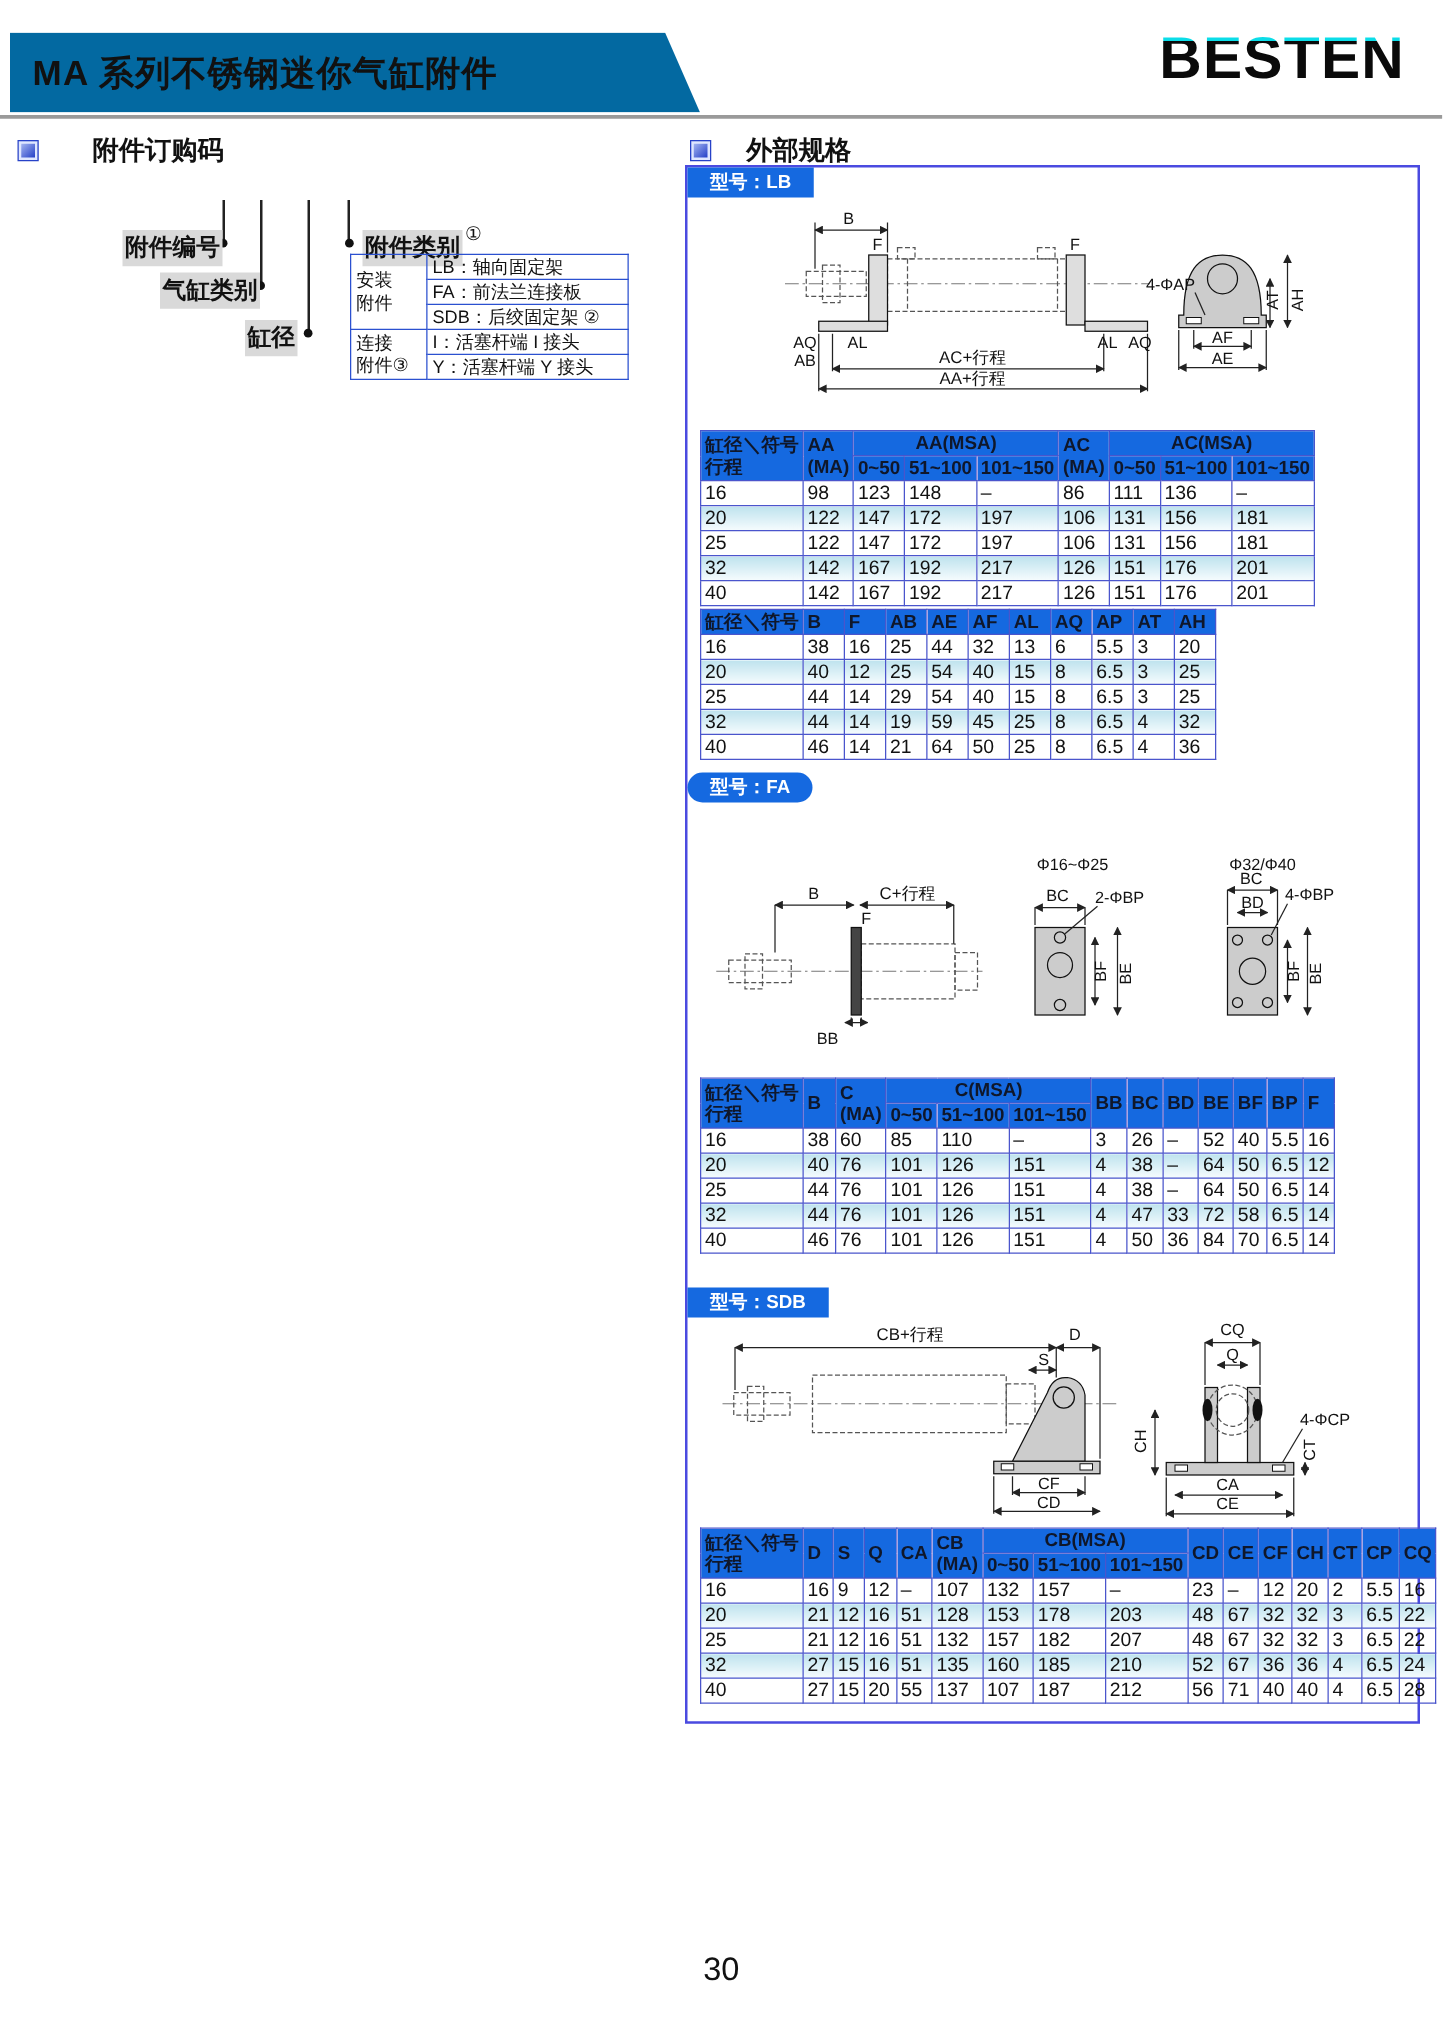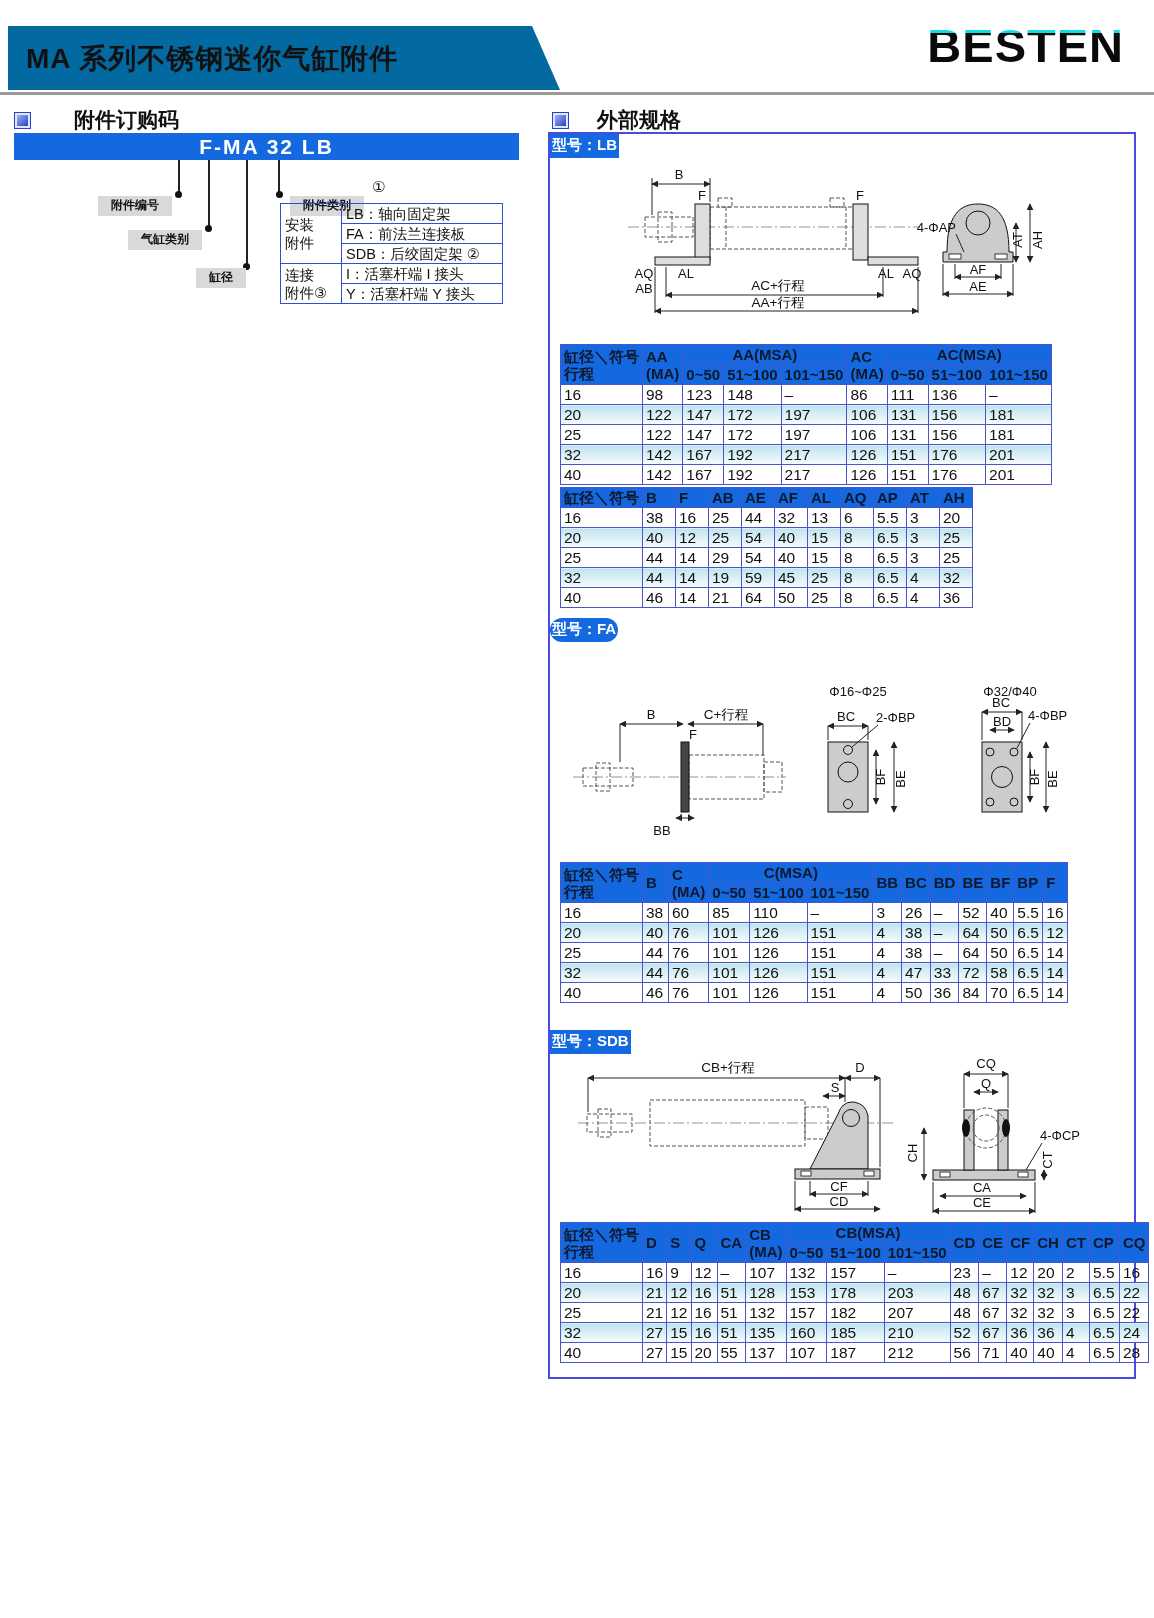--- a/index.html
+++ b/index.html
@@ -19,32 +19,32 @@
   
   .sec-title{position:absolute;display:flex;align-items:center;gap:8px;font-size:21px;font-weight:bold;}
   .sq{width:15px;height:15px;background:linear-gradient(135deg,#b9c9f8 0%,#2742c8 85%);
       border:1px solid #2742c8;box-shadow:inset 0 0 0 2px #dfe7ff;}
 
   
   .code-bar{position:absolute;left:14px;top:133px;width:505px;height:27px;background:#1569e0;
             color:#fff;font-size:21px;font-weight:bold;text-align:center;line-height:27px;letter-spacing:2px;}
   .vline{position:absolute;width:2px;background:#222;}
   .dot{position:absolute;width:7px;height:7px;border-radius:50%;background:#111;}
-  .tag{position:absolute;background:#d9d9d9;font-size:12px;font-weight:bold;padding:1px 13px 2px;white-space:nowrap;margin-top:12px;}
+  .tag{position:absolute;background:#d9d9d9;font-size:19px;font-weight:bold;padding:1px 2px 2px;white-space:nowrap;}
   .sup1{position:absolute;font-size:15px;}
 
   .cat-table{position:absolute;left:280px;top:203px;border-collapse:collapse;table-layout:fixed;}
   .cat-table td{border:1px solid #2b50d0;font-size:14.5px;padding:0 4px;height:19px;line-height:18px;white-space:nowrap;}
   .cat-table td.grp{width:52px;}
   .cat-table td.itm{width:152px;}
 
   
   .spec-box{position:absolute;left:548px;top:132px;width:584px;height:1243px;border:2px solid #4a4ae0;}
   .model-tab{position:absolute;background:#1569e0;color:#fff;font-size:15px;font-weight:bold;
-             padding:2px 2px 3px;white-space:nowrap;}
+             padding:2px 18px 3px;white-space:nowrap;}
 
   
   table.dim{position:absolute;border-collapse:collapse;table-layout:fixed;}
   table.dim th,table.dim td{border:1px solid #4a55cc;white-space:nowrap;overflow:hidden;}
   table.dim th{background:#1569e0;color:#0f172a;font-weight:bold;font-size:15px;text-align:left;
                padding:0 3px;height:19px;line-height:17px;}
   table.dim th.ctr{text-align:center;}
   table.dim th div{line-height:17px;}
   table.dim td{font-size:15.5px;padding:0 3px;height:19px;line-height:18px;text-align:left;}
   table.dim tr.alt td{background:linear-gradient(180deg,#bfe3ee 0%,#f6fcfe 100%);}
@@ -68,23 +68,20 @@
 
   <div class="banner">
     <span>MA 系列不锈钢迷你气缸附件</span>
   </div>
   <div class="brand">BESTEN</div>
   <div class="hrule"></div>
 
   <div class="sec-title" style="left:14px;top:106px;gap:43px;">
     <span class="sq"></span>
     <span>附件订购码</span>
-  </div>
-  <div class="code-bar">
-    <span>F-MA 32 LB</span>
   </div>
 
   <div class="vline" style="left:178px;top:160px;height:34px;"></div>
   <div class="vline" style="left:208px;top:160px;height:68px;"></div>
   <div class="vline" style="left:246px;top:160px;height:106px;"></div>
   <div class="vline" style="left:278px;top:160px;height:34px;"></div>
   <div class="dot" style="left:175px;top:191px;"></div>
   <div class="dot" style="left:205px;top:225px;"></div>
   <div class="dot" style="left:243px;top:263px;"></div>
   <div class="dot" style="left:276px;top:191px;"></div>
@@ -763,13 +760,14 @@
           <td>71</td>
           <td>40</td>
           <td>40</td>
           <td>4</td>
           <td>6.5</td>
           <td>28</td>
         </tr>
       </tbody>
   </table>
 
+  <div class="page-num">30</div>
 </div>
 
 </body></html>

